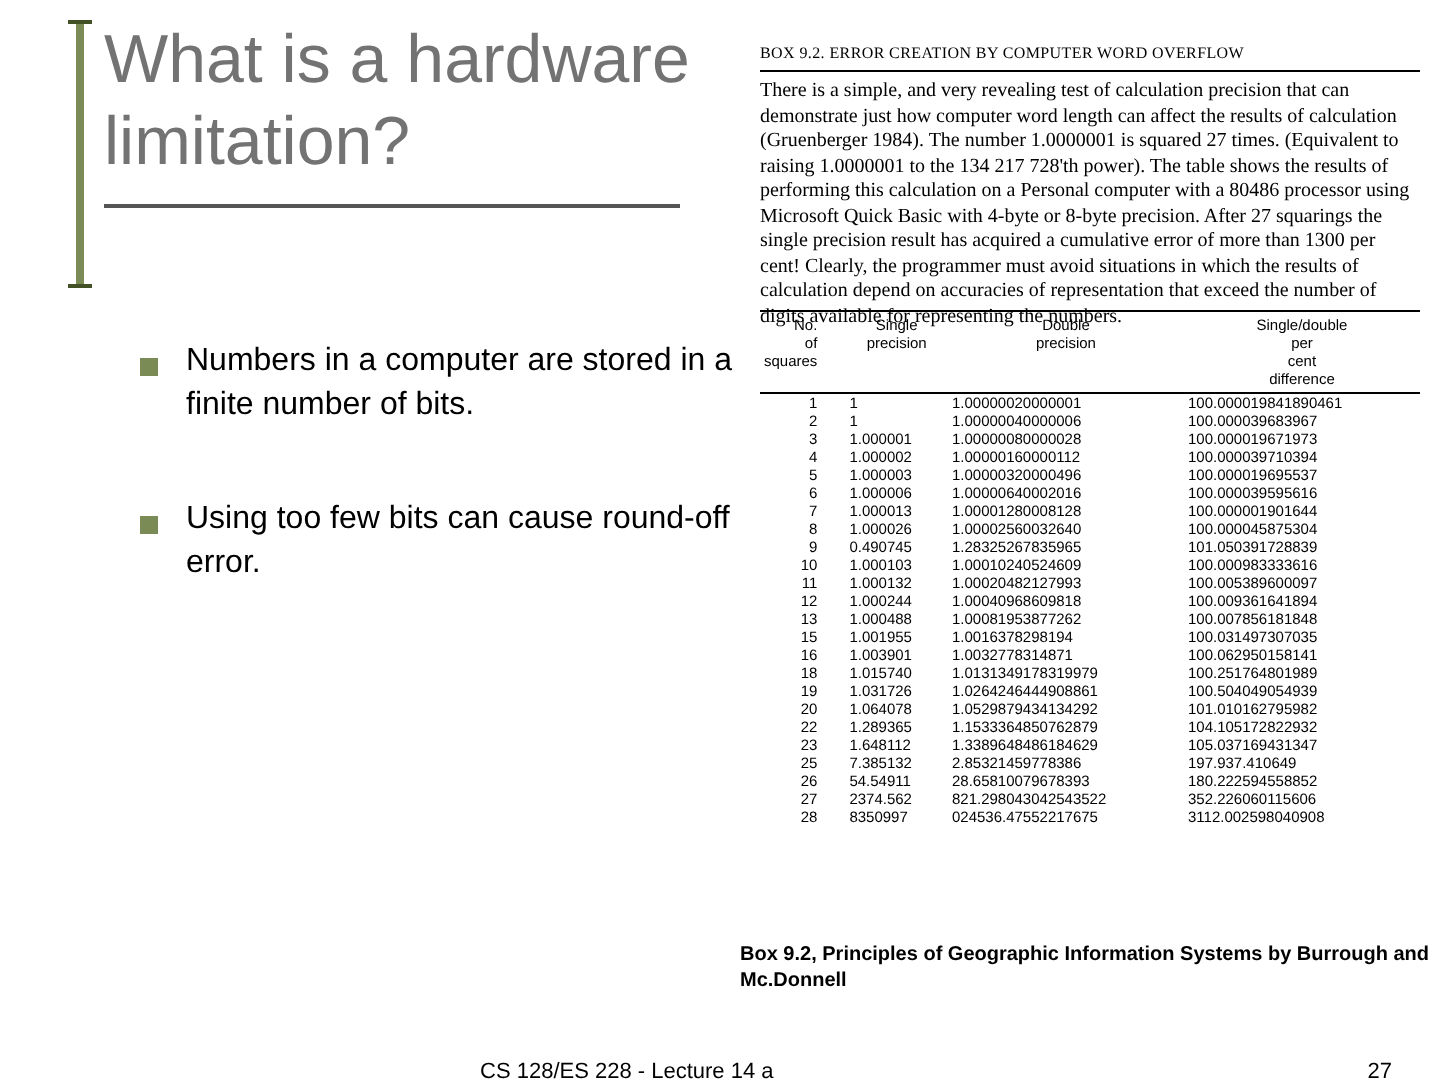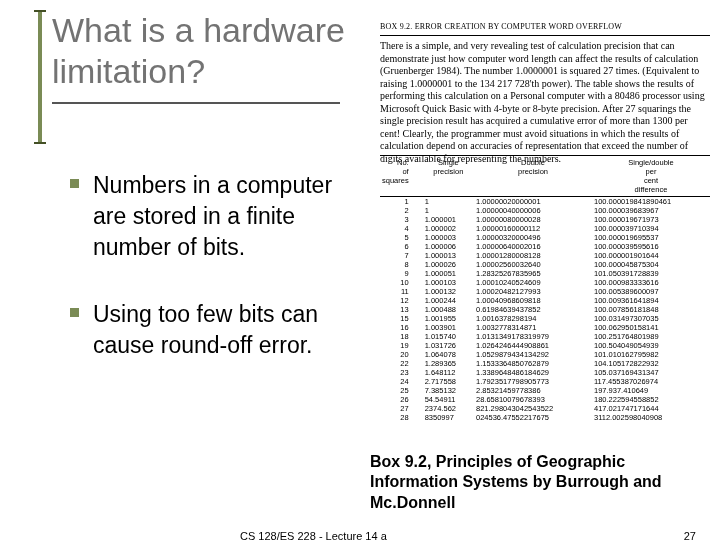--- a/index.html
+++ b/index.html
@@ -6,32 +6,32 @@
   html, body { width: 720px; height: 540px; font-family: Verdana, Geneva, sans-serif; background: #fff; color: #000; }
   .slide { position: relative; width: 720px; height: 540px; }
   .title-wrap { position: absolute; left: 52px; top: 10px; width: 300px; }
   .title-wrap h1 { font-size: 34px; font-weight: 400; line-height: 1.2; color: #737373; }
   .title-under { border-bottom: 2px solid #555; width: 288px; margin-top: 10px; }
   .accent { position: absolute; left: 38px; top: 12px; width: 4px; height: 130px; background: #7a8b55; }
   .accent-caps { position: absolute; left: 34px; width: 12px; height: 2px; background: #445026; }
   .bullets { position: absolute; left: 70px; top: 170px; width: 300px; }
   .bullet { display: flex; align-items: flex-start; margin-bottom: 36px; }
   .bullet .sq { width: 9px; height: 9px; background: #7a8b55; margin-top: 9px; margin-right: 14px; flex: none; }
-  .bullet p { font-size: 23px; line-height: 1.35; }
+  .bullet p { font-size: 16px; line-height: 1.35; }
   .box92 { position: absolute; left: 380px; top: 22px; width: 330px; font-family: "Times New Roman", serif; font-size: 7px; line-height: 1.25; }
   .box92 .bh { font-weight: normal; font-size: 8px; letter-spacing: .2px; }
   .box92 .bh-line { border-top: 1px solid #000; margin: 3px 0 4px 0; }
   .box92 .para { font-size: 10px; }
   .tbl-wrap { position: absolute; left: 380px; top: 155px; width: 330px; font-family: Liberation Sans, sans-serif; }
   .tbl-wrap .hdrline { border-top: 1px solid #000; margin-bottom: 2px; }
   .tbl { width: 100%; border-collapse: collapse; font-size: 7.5px; }
   .tbl th { font-weight: 400; text-align: center; padding: 0 2px 2px 2px; border-bottom: 1px solid #000; vertical-align: top; }
   .tbl td { padding: 0 2px; white-space: nowrap; font-variant-numeric: tabular-nums; }
   .tbl td:first-child, .tbl th:first-child { text-align: right; padding-right: 14px; width: 38px; }
-  .caption { position: absolute; left: 370px; bottom: 26px; width: 345px; font-family: Verdana, sans-serif; font-size: 16px; font-weight: bold; text-align: left; line-height: 1.3; }
+  .caption { position: absolute; left: 370px; bottom: 43px; width: 345px; font-family: Verdana, sans-serif; font-size: 10px; font-weight: bold; text-align: left; line-height: 1.3; }
   .footer { position: absolute; bottom: 10px; left: 0; width: 720px; font-size: 11px; color: #000; }
   .footer .lec { position: absolute; left: 240px; }
   .footer .pg { position: absolute; right: 24px; }
 </style>
 </head>
 <body>
 
 <div class="slide">
   <div class="accent"></div>
   <div class="accent-caps" style="top:10px"></div>
@@ -114,21 +114,21 @@
             <td>100.000001901644</td>
           </tr>
           <tr>
             <td>8</td>
             <td>1.000026</td>
             <td>1.00002560032640</td>
             <td>100.000045875304</td>
           </tr>
           <tr>
             <td>9</td>
-            <td>1.000051</td>
+            <td>0.490745</td>
             <td>1.28325267835965</td>
             <td>101.050391728839</td>
           </tr>
           <tr>
             <td>10</td>
             <td>1.000103</td>
             <td>1.00010240524609</td>
             <td>100.000983333616</td>
           </tr>
           <tr>
@@ -139,21 +139,21 @@
           </tr>
           <tr>
             <td>12</td>
             <td>1.000244</td>
             <td>1.00040968609818</td>
             <td>100.009361641894</td>
           </tr>
           <tr>
             <td>13</td>
             <td>1.000488</td>
-            <td>0.61984639437852</td>
+            <td>1.00081953877262</td>
             <td>100.007856181848</td>
           </tr>
           <tr>
             <td>15</td>
             <td>1.001955</td>
             <td>1.0016378298194</td>
             <td>100.031497307035</td>
           </tr>
           <tr>
             <td>16</td>
@@ -185,42 +185,36 @@
             <td>1.1533364850762879</td>
             <td>104.105172822932</td>
           </tr>
           <tr>
             <td>23</td>
             <td>1.648112</td>
             <td>1.3389648486184629</td>
             <td>105.037169431347</td>
           </tr>
           <tr>
-            <td>24</td>
-            <td>2.717558</td>
-            <td>1.7923517798905773</td>
-            <td>117.455387026974</td>
-          </tr>
-          <tr>
             <td>25</td>
             <td>7.385132</td>
             <td>2.85321459778386</td>
             <td>197.937.410649</td>
           </tr>
           <tr>
             <td>26</td>
             <td>54.54911</td>
             <td>28.65810079678393</td>
             <td>180.222594558852</td>
           </tr>
           <tr>
             <td>27</td>
             <td>2374.562</td>
             <td>821.298043042543522</td>
-            <td>417.021747171644</td>
+            <td>352.226060115606</td>
           </tr>
           <tr>
             <td>28</td>
             <td>8350997</td>
             <td>024536.47552217675</td>
             <td>3112.002598040908</td>
           </tr>
         </tbody>
     </table>
   </div>

